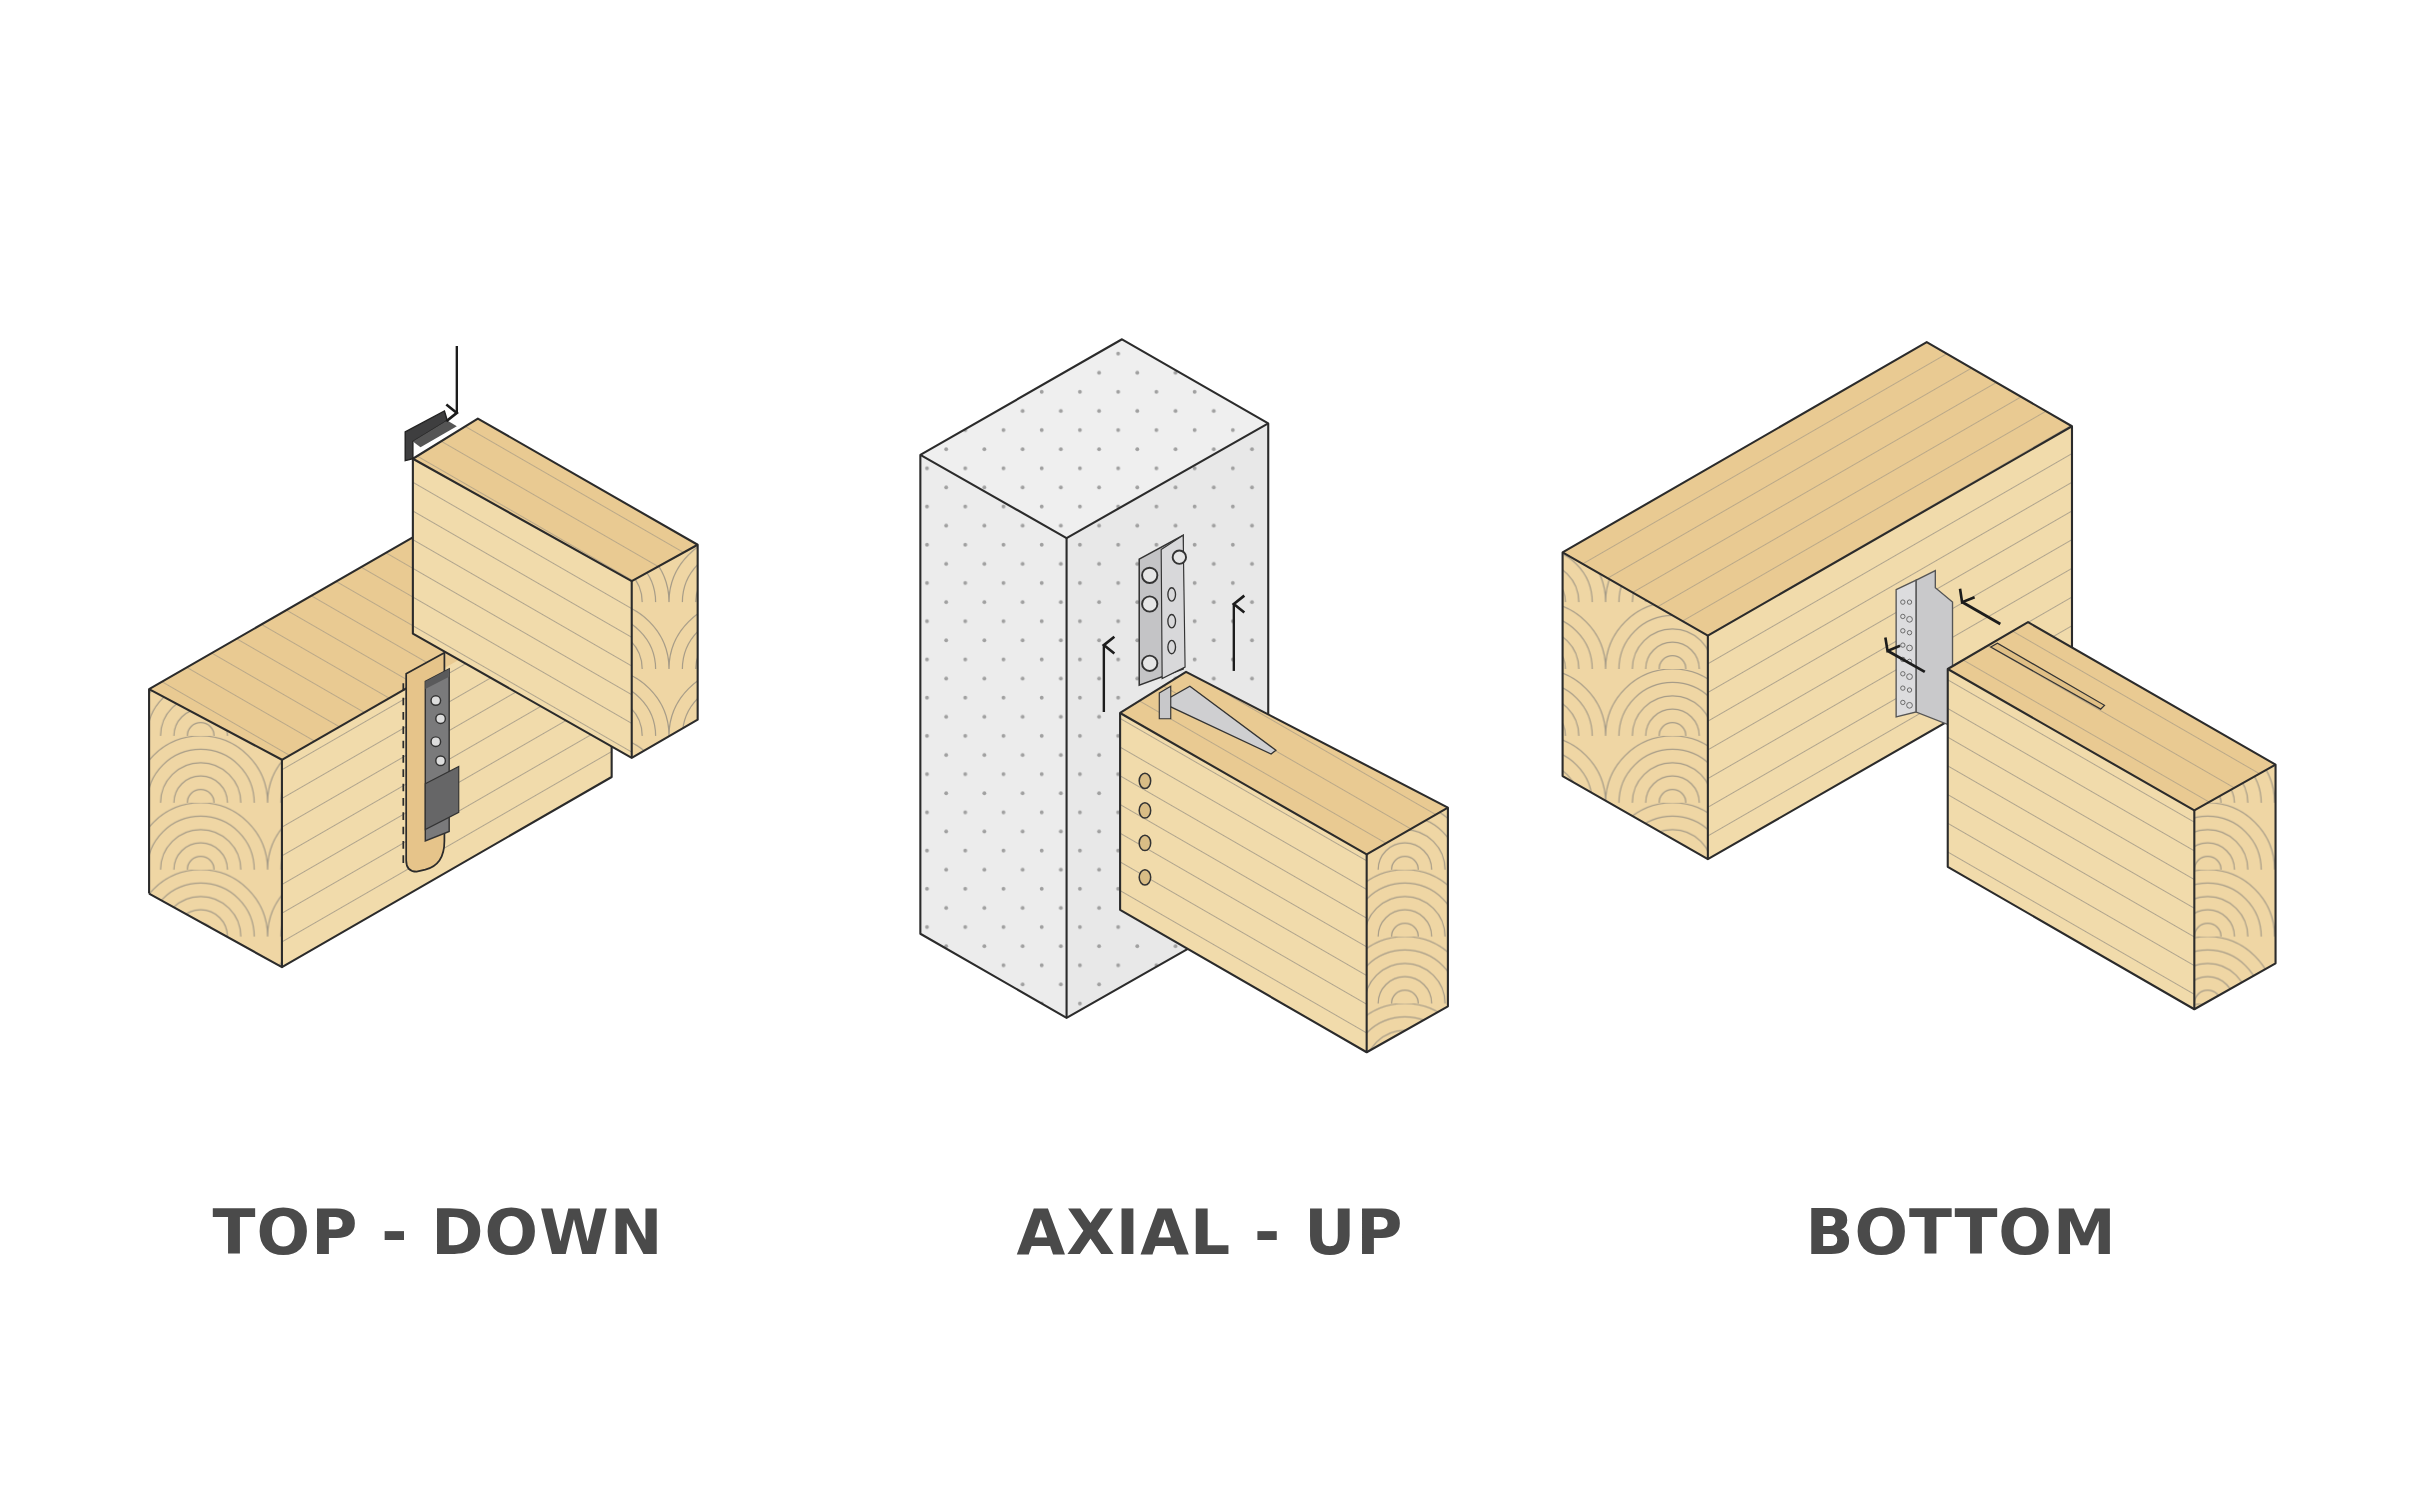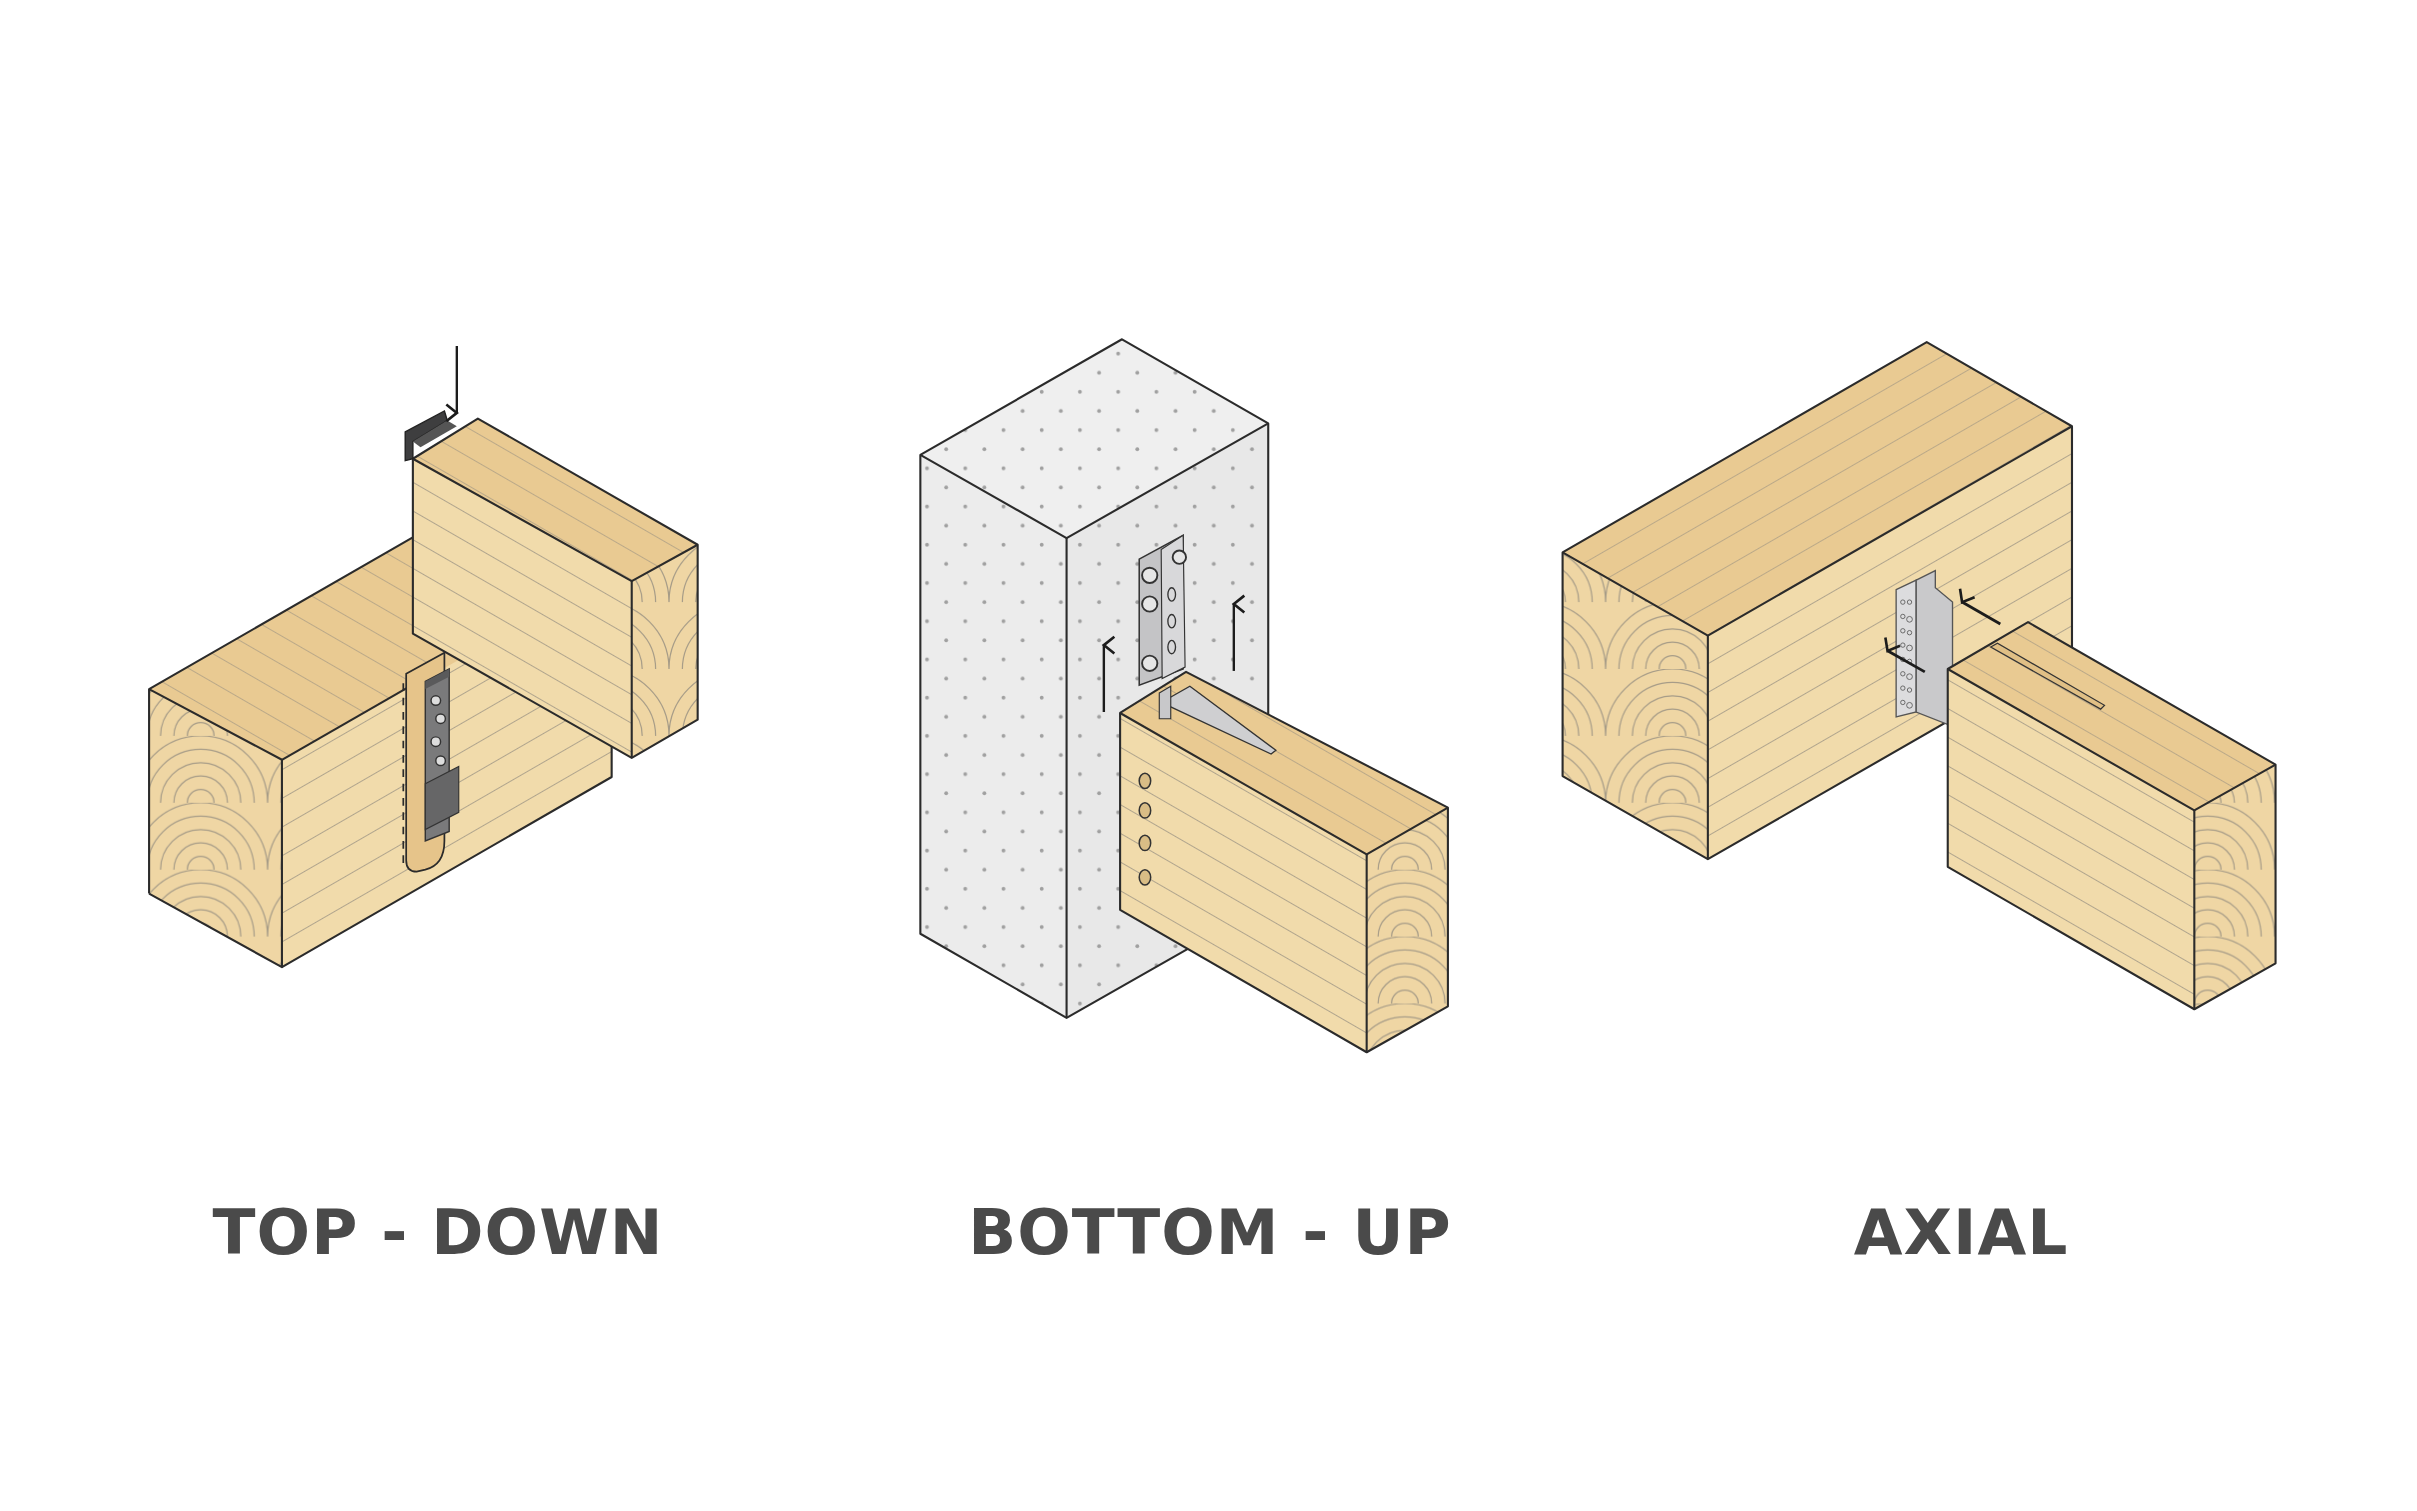--- a/index.html
+++ b/index.html
@@ -190,15 +190,15 @@
       <line class="edge" x1="2296" y1="848" x2="2296" y2="1056"></line>
       <polygon points="2083,677 2090,673 2202,738 2198,742" fill="#e0bf85" stroke="#333" stroke-width="1.3"></polygon>
     </g>
 
     <line x1="2093" y1="653" x2="2053" y2="630" stroke="#1c1c1c" stroke-width="3" marker-end="url(#arrowHead)"></line>
     <line x1="2014" y1="703" x2="1975" y2="681" stroke="#1c1c1c" stroke-width="3" marker-end="url(#arrowHead)"></line>
   </g>
 </svg>
 
 <div class="label" style="left:438px;">TOP - DOWN</div>
-<div class="label" style="left:1210px;">BOTTOM - UP</div>
-<div class="label" style="left:1961px;">AXIAL</div>
+<div class="label" style="left:1210px;">AXIAL - UP</div>
+<div class="label" style="left:1961px;">BOTTOM</div>
 
 
 </body></html>

